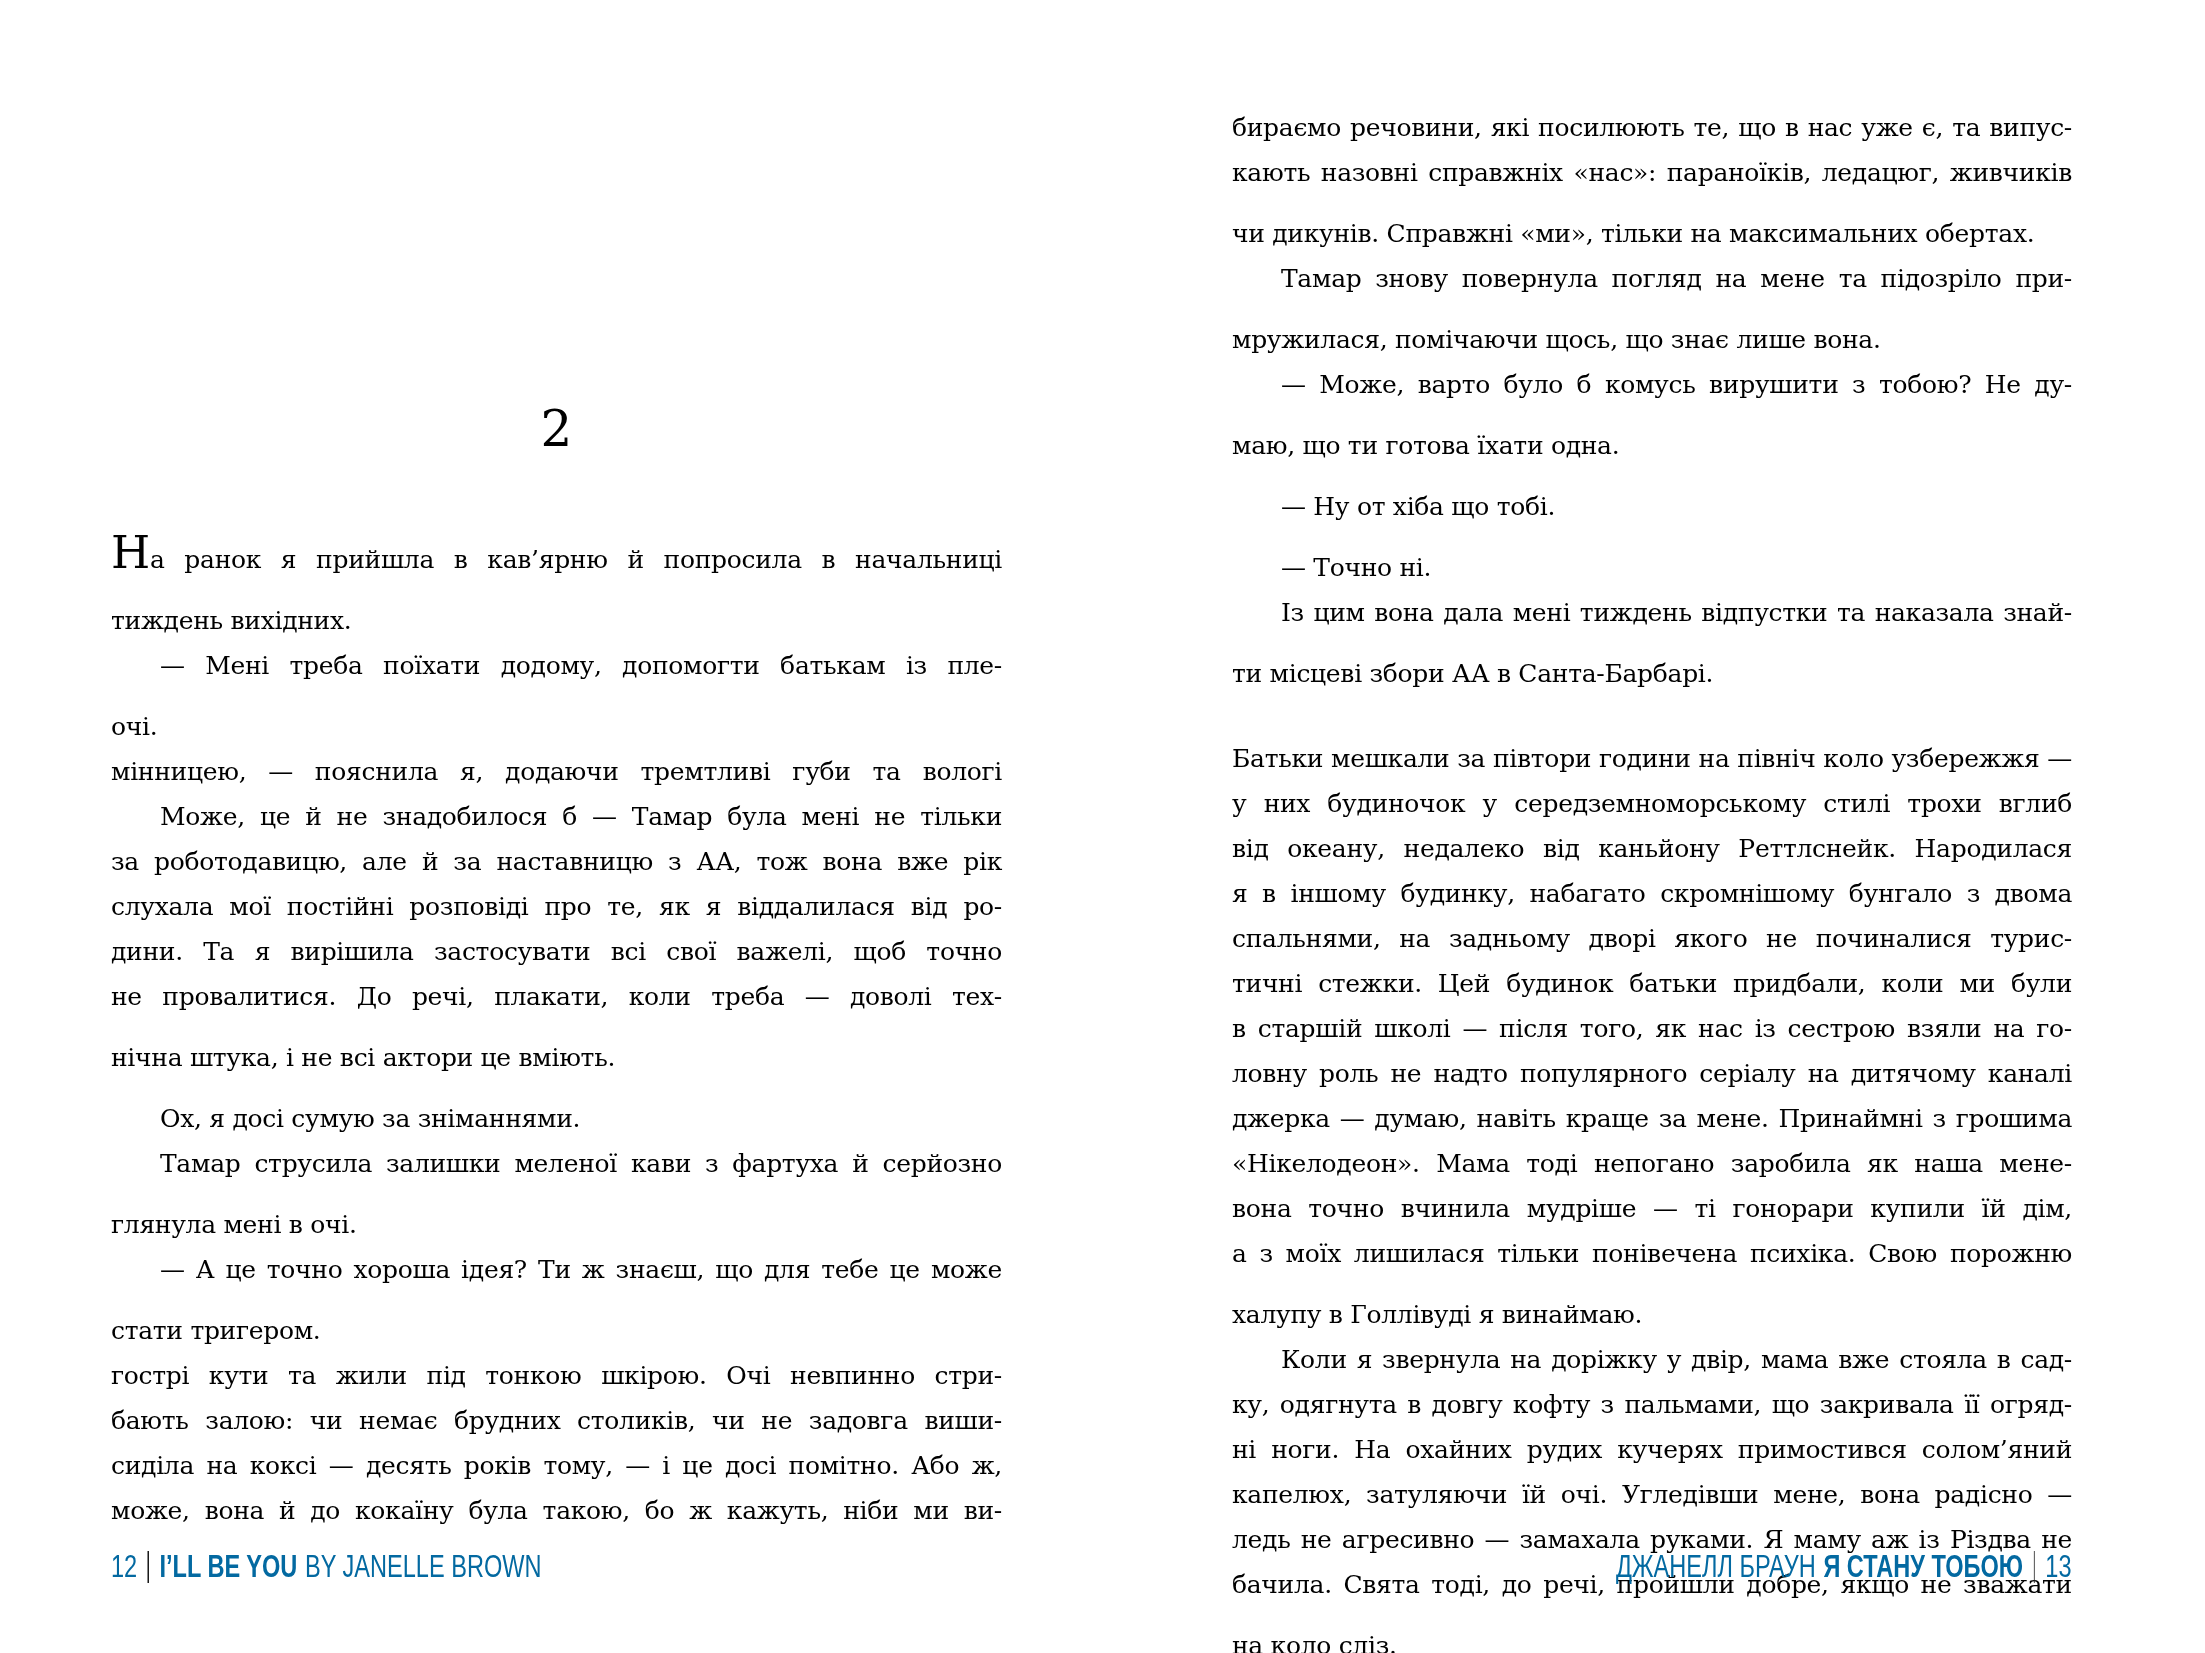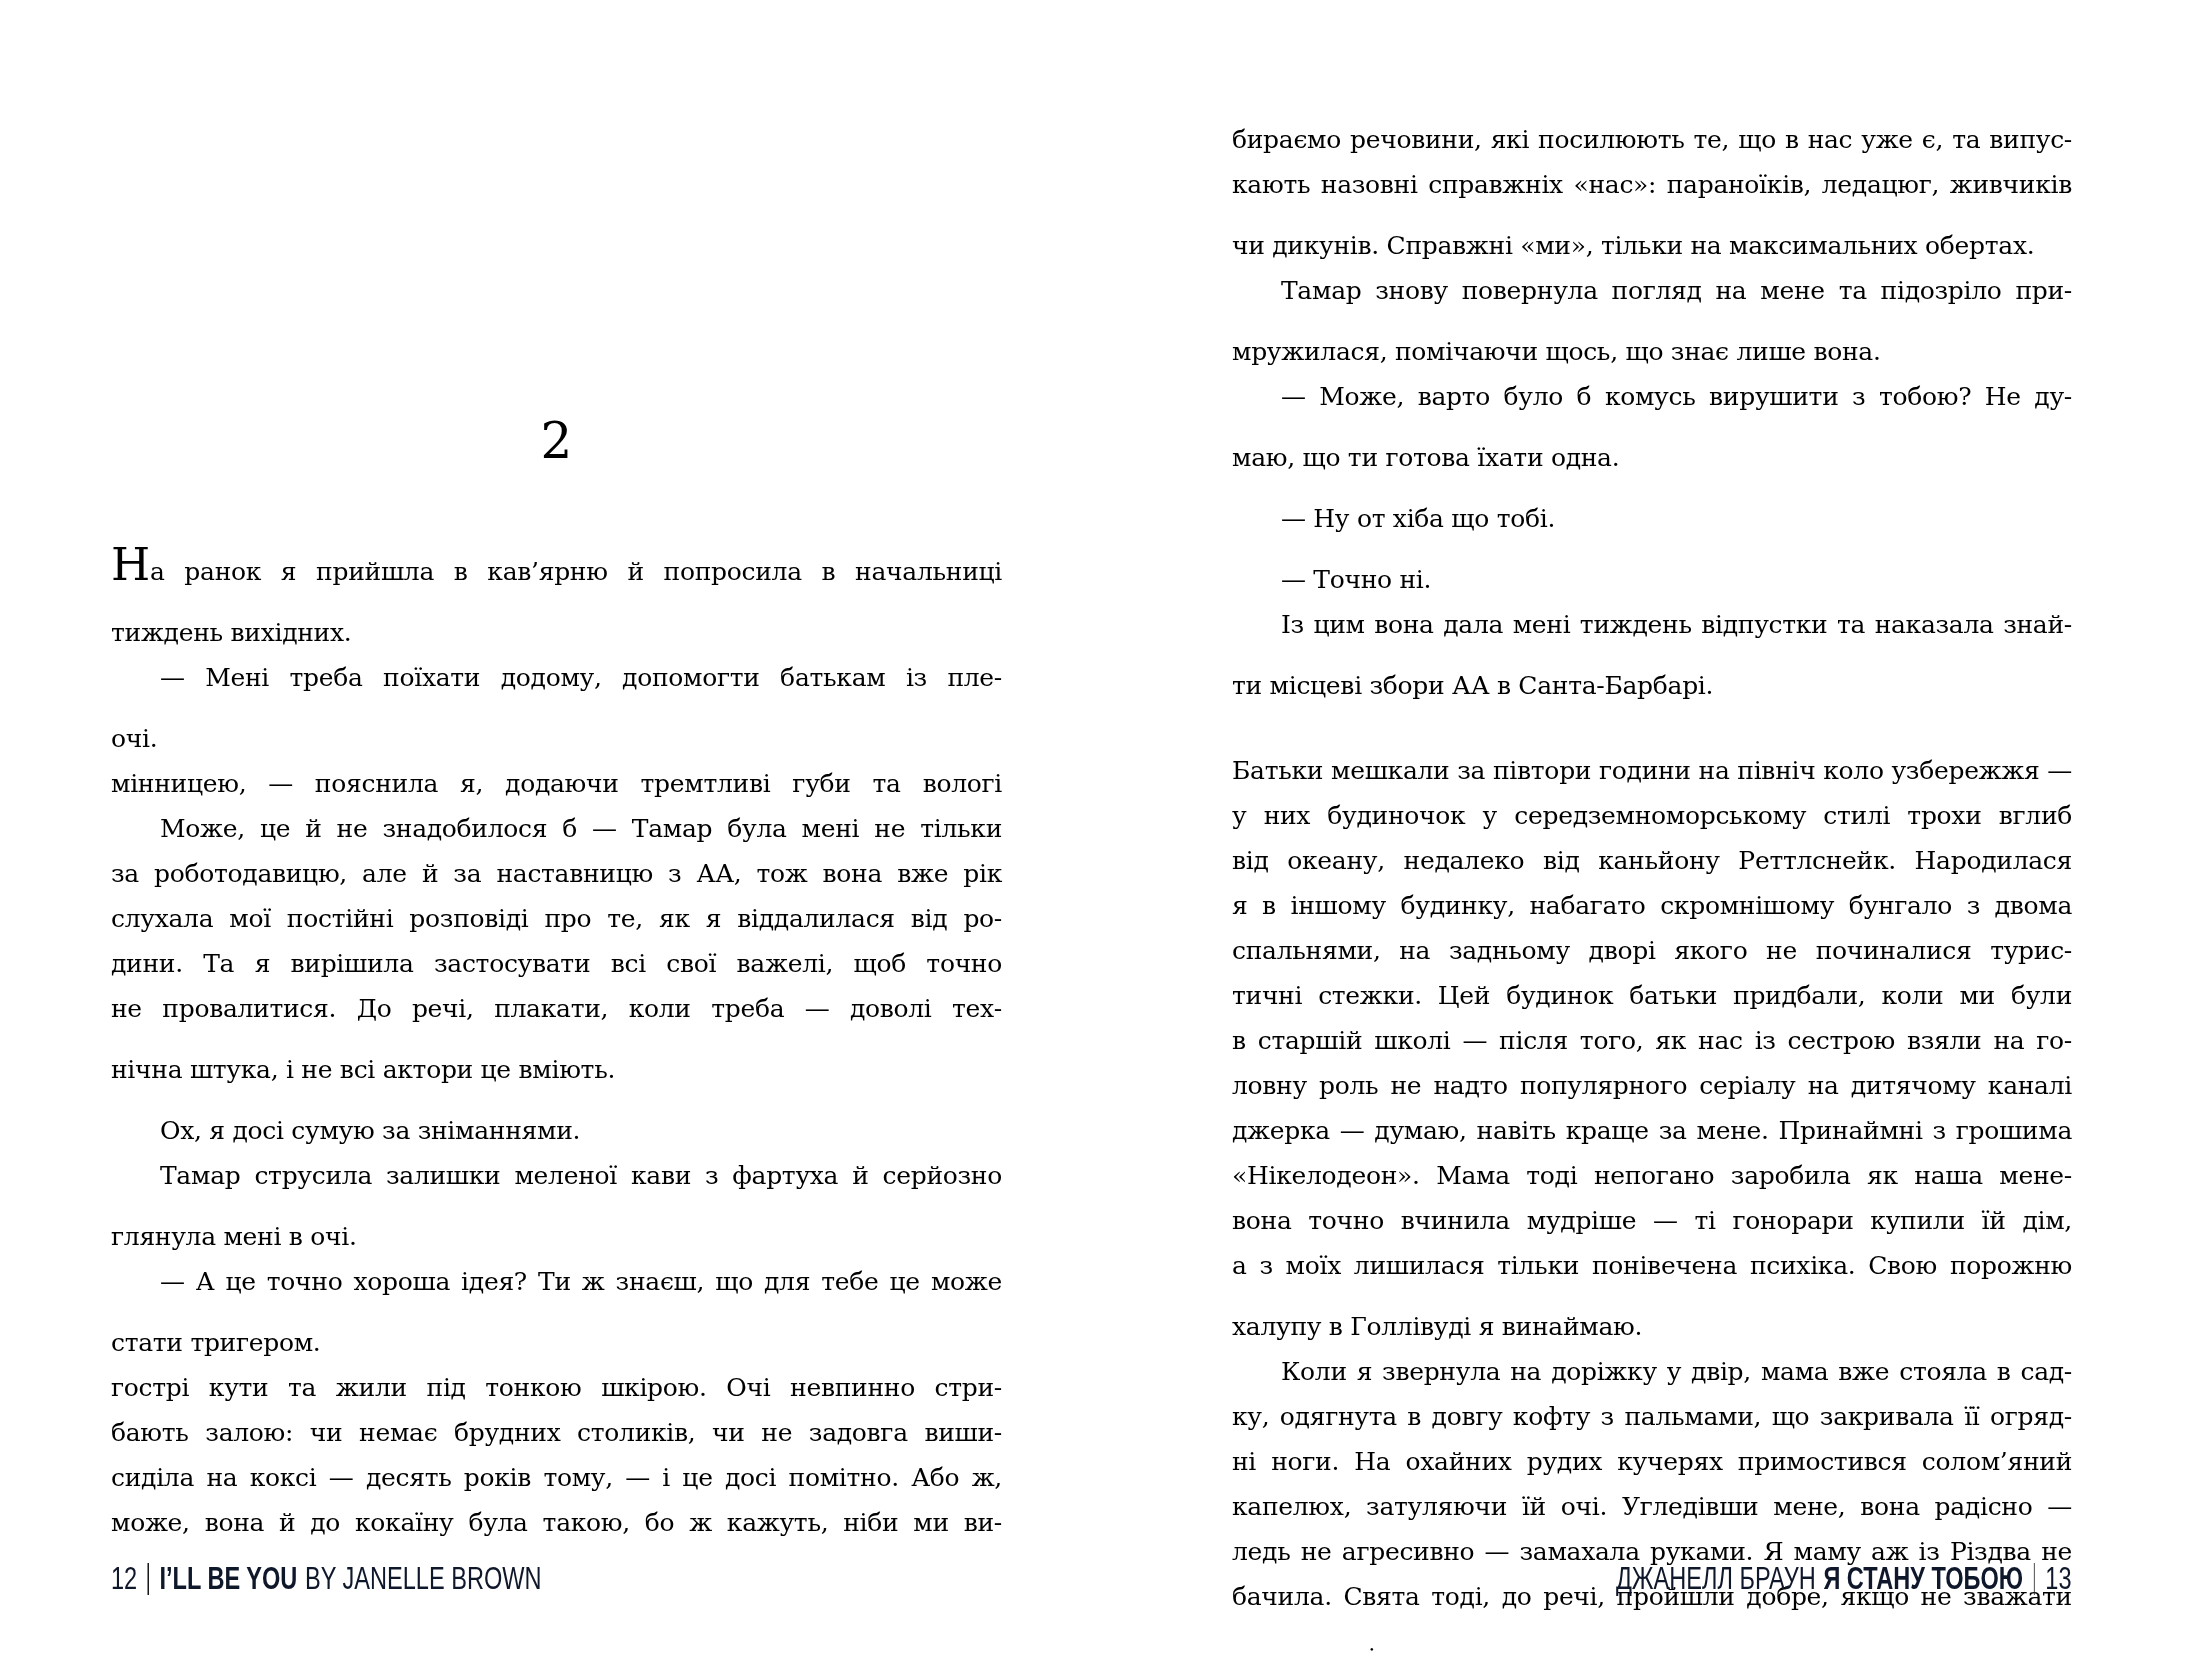--- a/index.html
+++ b/index.html
@@ -2,21 +2,21 @@
 <html lang="uk" style="font-size:10px"><head>
 <meta charset="utf-8">
 <style>
   html,body{margin:0;padding:0;}
   body{
     width:2205px;height:1654px;position:relative;
     background:#ffffff;color:#000000;
     font-family:"DejaVu Serif","Liberation Serif",serif;
     overflow:hidden;
   }
-  .page-col{position:absolute;top:12px;height:1182px;}
+  .page-col{position:absolute;top:0;height:1182px;}
   #left-col{left:111px;width:891px;}
   #right-col{left:1232px;width:840px;}
 
   .chapter-num{
     position:absolute;top:403px;left:0;width:100%;
     text-align:center;font-size:50px;line-height:52px;font-weight:400;
   }
   .body-block{position:absolute;left:0;width:100%;}
   #left-body{top:537px;}
   #right-body{top:105px;}
@@ -31,21 +31,21 @@
   }
   .ln.end{text-align-last:left;margin-top:16px;}
   .ln.ind{text-indent:49px;}
   .initcap{
     font-size:45px;line-height:0.6px;vertical-align:baseline;
   }
 
   .footer{
     position:absolute;top:1549px;left:0;width:100%;
     font-family:"Liberation Sans","DejaVu Sans",sans-serif;
-    font-size:31px;line-height:35px;color:#0f172a;
+    font-size:31px;line-height:35px;color:#0369a1;
     display:flex;align-items:center;
   }
   .footer .cond{display:inline-flex;align-items:center;transform:scaleX(0.76);}
   #left-footer{justify-content:flex-start;}
   #left-footer .cond{transform-origin:left center;}
   #right-footer{justify-content:flex-end;}
   #right-footer .cond{transform-origin:right center;}
   .fbar{
     display:inline-block;width:1.9px;height:32px;background:#1a1a1a;
     margin:0 13.7px;flex:0 0 auto;

